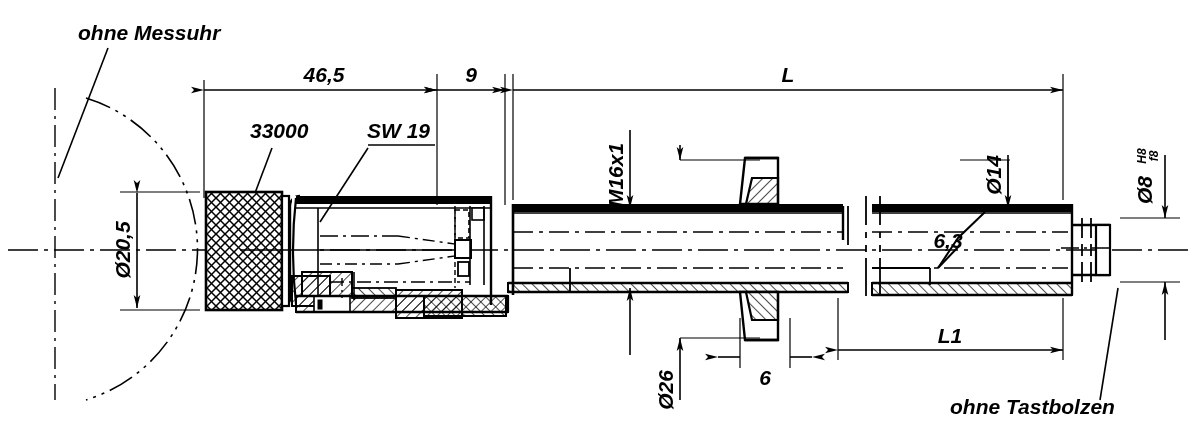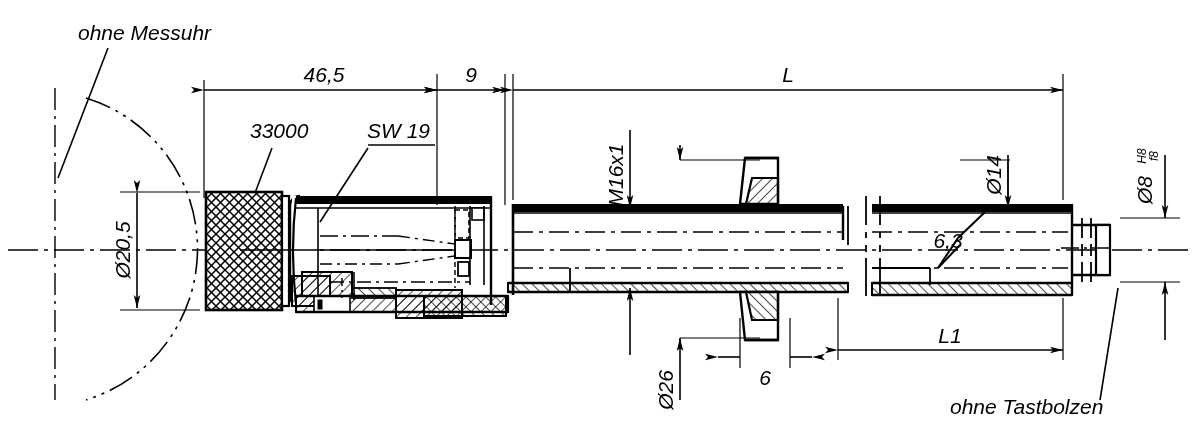--- a/index.html
+++ b/index.html
@@ -1,17 +1,17 @@
 <!DOCTYPE html>
 <html><head>
 <meta charset="utf-8">
 <style>
   html,body{margin:0;padding:0;background:#ffffff;}
   body{width:1200px;height:445px;overflow:hidden;font-family:"Liberation Sans",sans-serif;}
-  #stage{position:relative;width:1000px;height:445px;background:#fff;}
+  #stage{position:relative;width:1000px;height:445px;background:#fff;font-weight:bold;}
   svg{display:block;}
   .dimtext{font-family:"Liberation Sans",sans-serif;font-style:italic;font-size:21px;fill:#000;}
   .notetext{font-family:"Liberation Sans",sans-serif;font-style:italic;font-size:21px;fill:#000;}
   .toltext{font-family:"Liberation Sans",sans-serif;font-style:italic;font-size:12px;fill:#000;}
 </style>
 </head>
 <body>
 
 <div id="stage">
 <svg width="1200" height="445" viewBox="0 0 1200 445">

